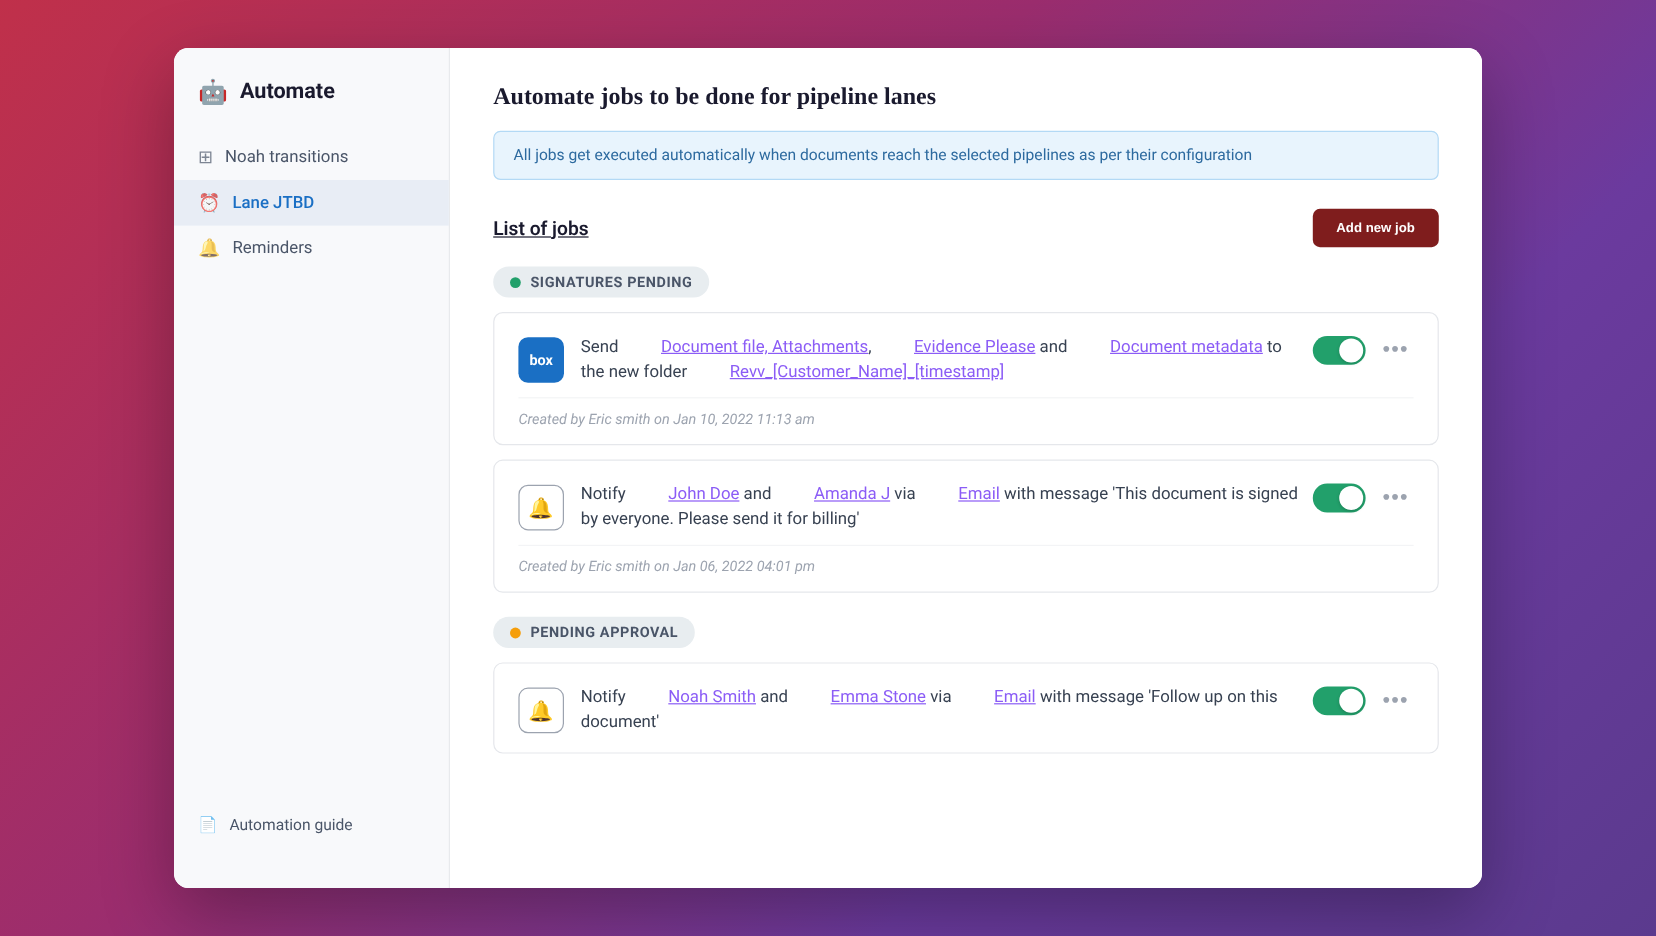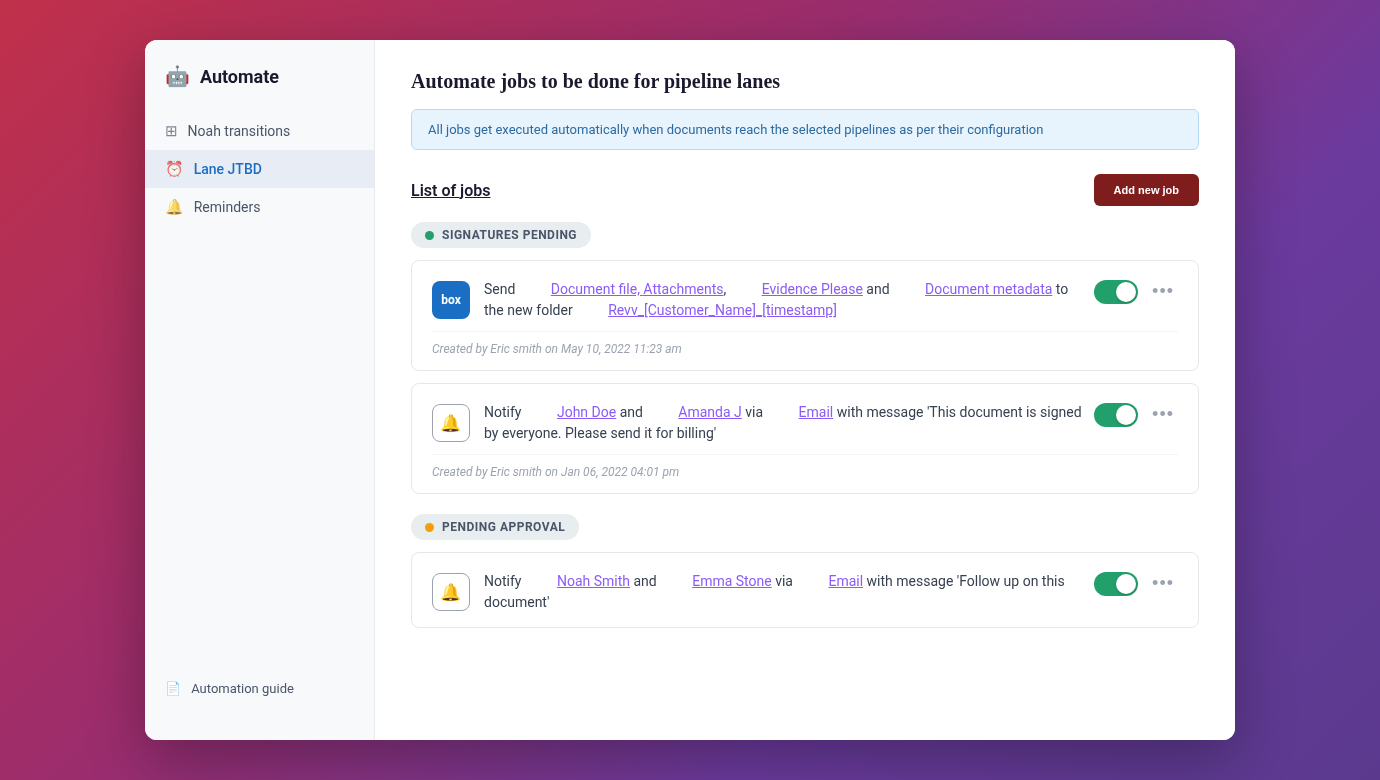--- a/index.html
+++ b/index.html
@@ -301,21 +301,21 @@
             <div class="job-icon box-icon">box</div>
             <div class="job-text">
               Send <span class="link">Document file, Attachments</span>, <span class="link">Evidence Please</span> and <span class="link">Document metadata</span> to the new folder <span class="link">Revv_[Customer_Name]_[timestamp]</span>
             </div>
           </div>
           <div class="job-actions">
             <div class="toggle"></div>
             <button class="more-btn">•••</button>
           </div>
         </div>
-        <div class="job-meta">Created by Eric smith on May 10, 2022 11:23 am</div>
+        <div class="job-meta">Created by Eric smith on Jan 10, 2022 11:13 am</div>
       </div>
 
       
       <div class="job-card">
         <div class="job-card-top">
           <div class="job-card-left">
             <div class="job-icon bell-icon">🔔</div>
             <div class="job-text">
               Notify <span class="link">John Doe</span> and <span class="link">Amanda J</span> via <span class="link">Email</span> with message 'This document is signed by everyone. Please send it for billing'
             </div>

